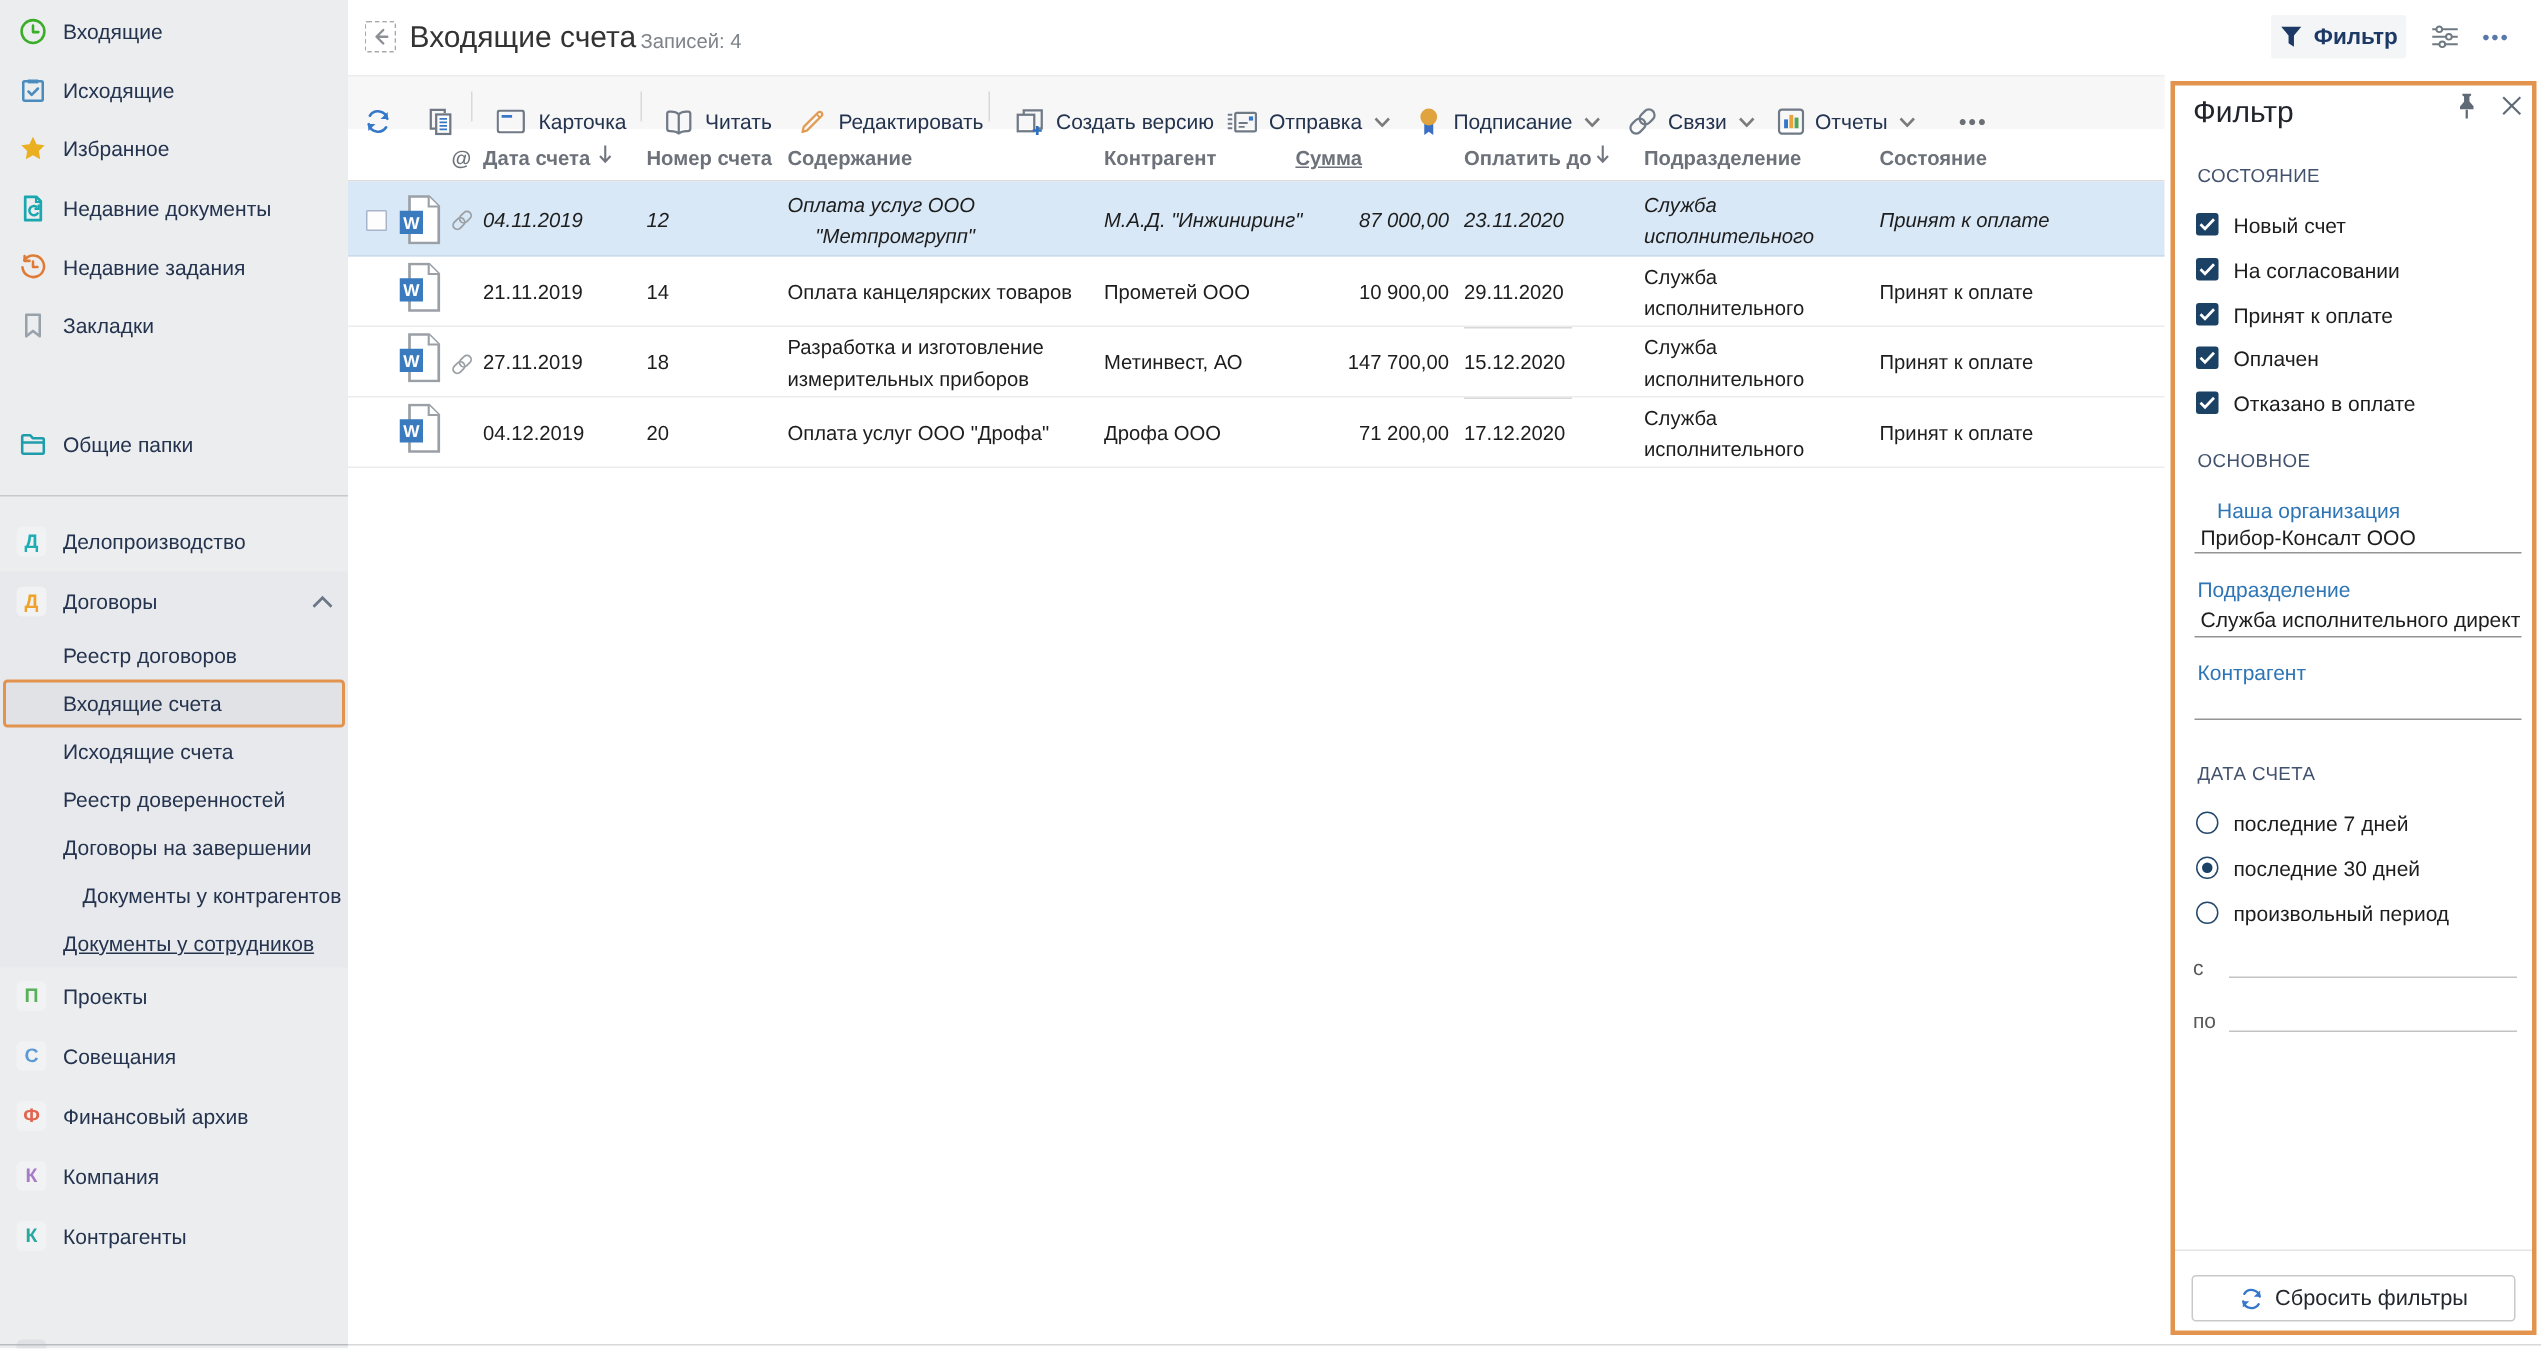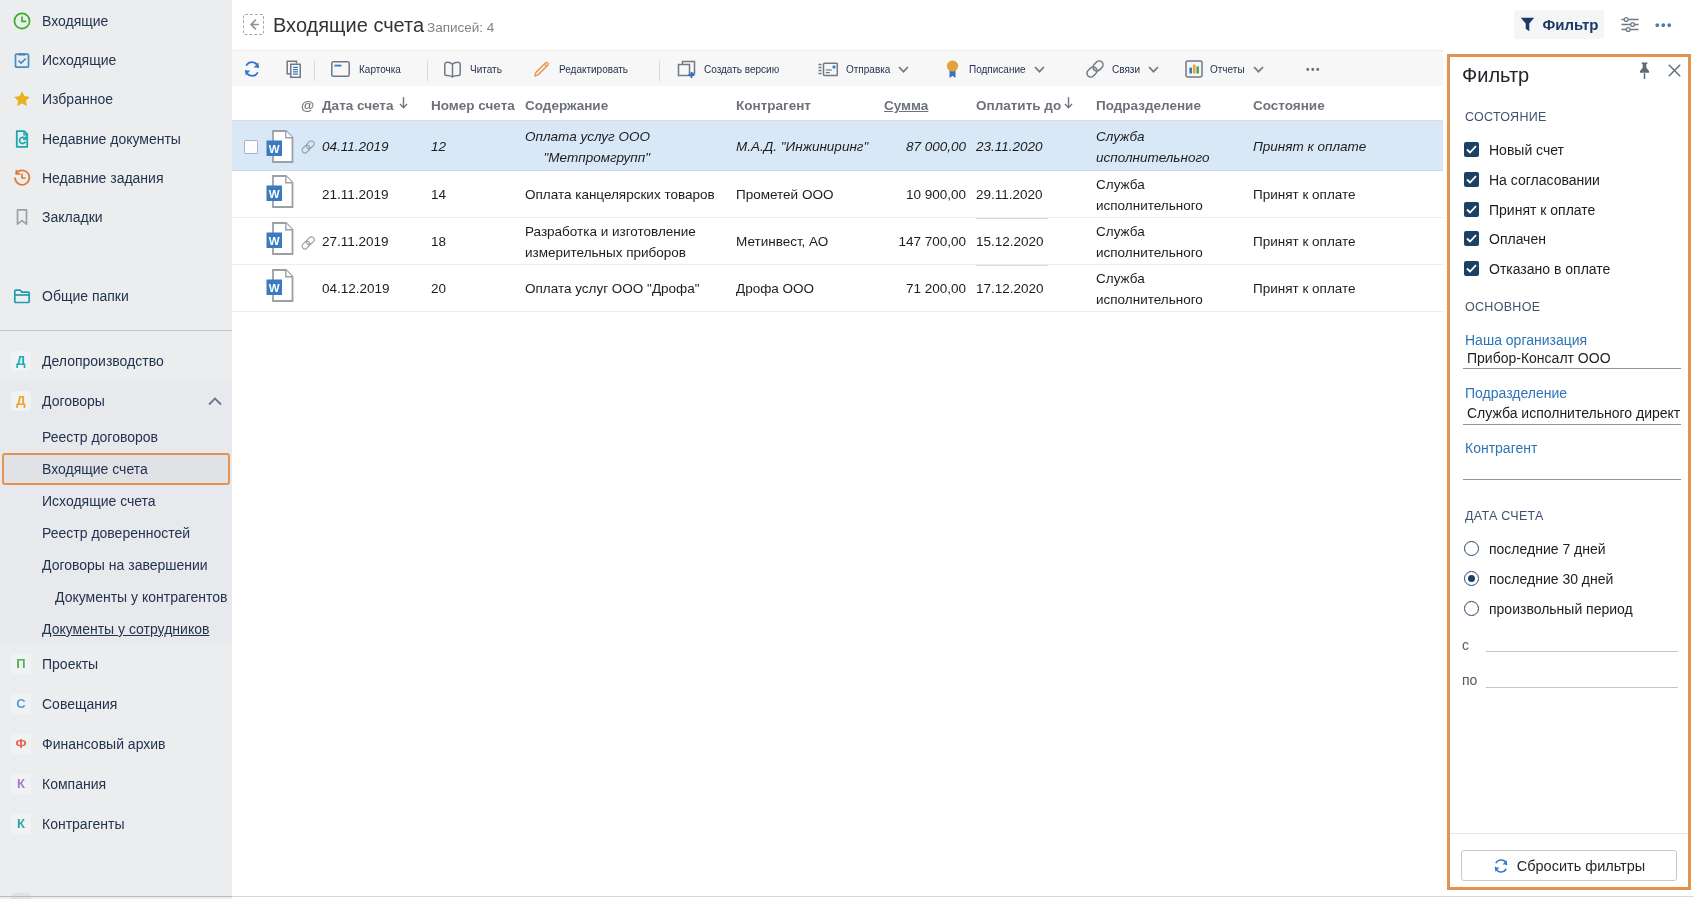--- a/index.html
+++ b/index.html
@@ -15,21 +15,21 @@
 .modtile { position:absolute; left:11px; top:50%; transform:translateY(-50%); width:20px; height:20px; border-radius:4px; background:#f1f2f4; font-size:13px; font-weight:bold; text-align:center; line-height:20px; }
 .subitem { position:absolute; left:42px; transform:translateY(-50%); font-size:14px; color:#24334e; white-space:nowrap; }
 
 #main { position:absolute; left:232px; top:0; width:1462px; height:899px; background:#fff; }
 #titlebar { position:absolute; left:0; top:0; width:1462px; height:48px; }
 #backbtn { position:absolute; left:11px; top:14px; width:21px; height:21px; border:1px dashed #a9a9a9; border-radius:2px; }
 #pagetitle { position:absolute; left:41px; top:14px; font-size:20px; color:#333; }
 #reccount { position:absolute; left:195px; top:20px; font-size:13.5px; color:#7e838a; }
 
 #toolbar { position:absolute; left:0; top:50px; width:1211px; height:36px; background:#f7f7f8; border-top:1px solid #ededed; }
-.tbitem { position:absolute; top:0; height:36px; display:flex; align-items:center; font-size:10px; color:#24334e; white-space:nowrap; }
+.tbitem { position:absolute; top:12px; height:36px; display:flex; align-items:center; font-size:14px; color:#24334e; white-space:nowrap; }
 .tbsep { position:absolute; top:10px; width:1px; height:20px; background:#d9d9d9; }
 .chev { display:inline-block; margin-left:8px; }
 
 #grid { position:absolute; left:0; top:85px; width:1211px; }
 .hcell { position:absolute; top:3px; height:35px; line-height:35px; font-size:13.5px; font-weight:bold; color:#6d727a; white-space:nowrap; }
 .row { position:absolute; left:0; width:1211px; border-bottom:1px solid #ececec; }
 .cell { position:absolute; font-size:13.5px; color:#1d1d1d; line-height:20px; }
 .sel { font-style:italic; }
 .row svg text { font-style:normal; }
 .num { text-align:right; }
@@ -220,21 +220,21 @@
     </div>
     <div id="grid">
       <div class="hcell" style="left:69px;">@</div>
       <div class="hcell" style="left:90px;">Дата счета</div>
       <svg style="position:absolute;left:167px;top:11px;" width="9" height="13" viewBox="0 0 9 13">
           <path d="M4.5 1v10.3M1 8l3.5 3.8L8 8" fill="none" stroke="#71767e" stroke-width="1.4"></path>
         </svg>
       <div class="hcell" style="left:199px;">Номер счета</div>
       <div class="hcell" style="left:293px;">Содержание</div>
       <div class="hcell" style="left:504px;">Контрагент</div>
-      <div class="hcell" style="left:652px;width:92px;text-decoration:underline;">Сумма</div>
+      <div class="hcell" style="left:584px;width:92px;text-align:right;text-decoration:underline;">Сумма</div>
       <div class="hcell" style="left:744px;">Оплатить до</div>
       <svg style="position:absolute;left:832px;top:11px;" width="9" height="13" viewBox="0 0 9 13">
           <path d="M4.5 1v10.3M1 8l3.5 3.8L8 8" fill="none" stroke="#71767e" stroke-width="1.4"></path>
         </svg>
       <div class="hcell" style="left:864px;">Подразделение</div>
       <div class="hcell" style="left:1021px;">Состояние</div>
       <div style="position:absolute;left:0;top:35px;width:1211px;height:1px;background:#dcdcdc;"></div>
 
       <div class="row sel" style="top:36px;height:50px;background:#d9e8f6;border-bottom:1px solid #c8daeb;">
         <div style="position:absolute;left:12px;top:19px;width:14px;height:14px;border:1.5px solid #a9b4cc;background:#fdfdfe;border-radius:1px;"></div>
@@ -365,21 +365,21 @@
     <div class="fclabel" style="top:153px;">Принят к оплате</div>
     <div class="fcheck" style="top:174px;"><svg width="15" height="15" viewBox="0 0 15 15">
           <path d="M3 7.5l3 3 6-6.3" fill="none" stroke="#fff" stroke-width="1.8"></path>
         </svg></div>
     <div class="fclabel" style="top:182px;">Оплачен</div>
     <div class="fcheck" style="top:204px;"><svg width="15" height="15" viewBox="0 0 15 15">
           <path d="M3 7.5l3 3 6-6.3" fill="none" stroke="#fff" stroke-width="1.8"></path>
         </svg></div>
     <div class="fclabel" style="top:212px;">Отказано в оплате</div>
     <div class="fsec" style="top:243px;">ОСНОВНОЕ</div>
-    <div class="flink" style="top:275px;">Наша организация</div>
+    <div class="flink" style="top:275px;margin-left:13px;">Наша организация</div>
     <div class="finput" style="top:290px;height:22px;line-height:22px;">Прибор-Консалт ООО</div>
     <div class="flink" style="top:328px;">Подразделение</div>
     <div class="finput" style="top:345px;height:23px;line-height:23px;">Служба исполнительного директ</div>
     <div class="flink" style="top:383px;">Контрагент</div>
     <div class="finput" style="top:401px;height:22px;">&nbsp;</div>
     <div class="fsec" style="top:452px;">ДАТА СЧЕТА</div>
     <div class="fradio" style="top:484px;"></div>
     <div class="fclabel" style="top:492px;">последние 7 дней</div>
     <div class="fradio" style="top:514px;">
         <span style="position:absolute;left:2.5px;top:2.5px;width:7px;height:7px;border-radius:50%;background:#1b4165;"></span>

